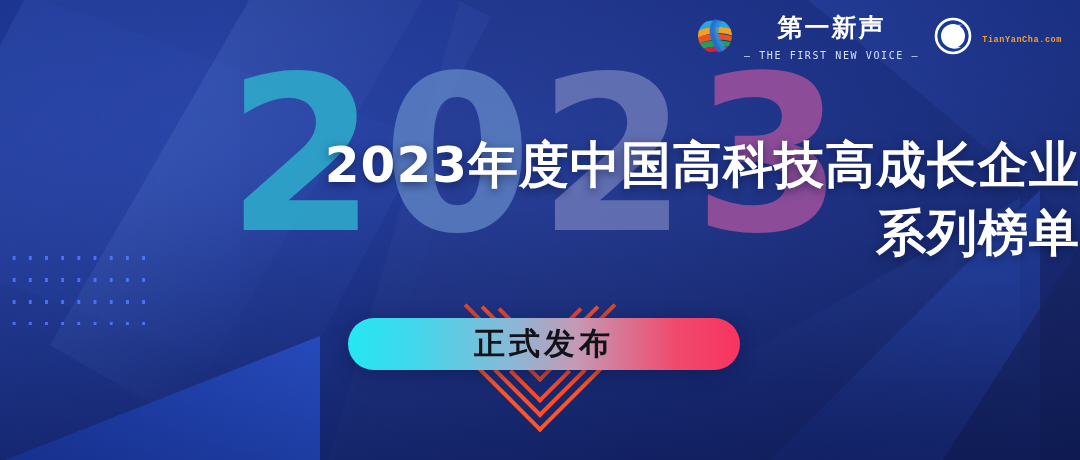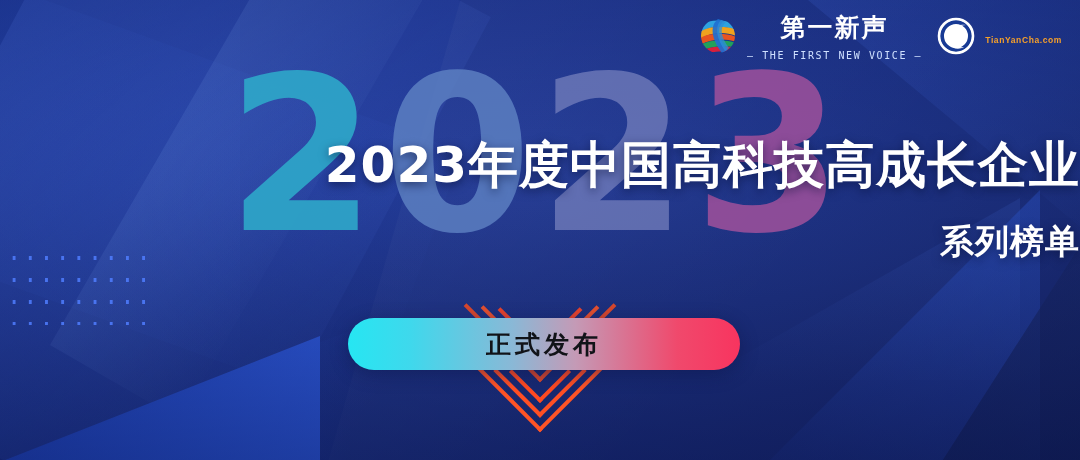--- a/index.html
+++ b/index.html
@@ -146,21 +146,21 @@
     left: 0; right: 0;
     top: 136px;
     text-align: right;
     color: #ffffff;
     font-weight: 700;
     font-family: "DejaVu Sans", "Liberation Sans", sans-serif;
     text-shadow: 0 3px 10px rgba(5,12,50,0.55);
     letter-spacing: 1px;
   }
   .hl-line1 { font-size: 50px; line-height: 58px; }
-  .hl-line2 { font-size: 34px; line-height: 58px; margin-top: 18px; }
+  .hl-line2 { font-size: 50px; line-height: 58px; margin-top: 10px; }
 
   
   .chev-wrap {
     position: absolute;
     left: 50%;
     transform: translateX(-50%);
     width: 220px;
     height: 130px;
     top: 276px;
   }
@@ -185,21 +185,21 @@
     top: 318px;
     width: 392px;
     height: 52px;
     border-radius: 26px;
     background: linear-gradient(90deg, #26e6f2 0%, #3fd8ec 16%, #8ab8d6 42%, #c49ab6 58%, #f0496c 84%, #f8345f 100%);
     box-shadow: 0 4px 18px rgba(10,20,70,0.45);
     display: flex;
     align-items: center;
     justify-content: center;
     color: #111318;
-    font-size: 25px;
+    font-size: 31px;
     font-weight: 700;
     letter-spacing: 4px;
     font-family: "DejaVu Sans", "Liberation Sans", sans-serif;
     cursor: pointer;
   }
 
   
   .logos {
     position: absolute;
     right: 18px;
@@ -230,21 +230,21 @@
     white-space: nowrap;
     font-family: "DejaVu Sans Mono", monospace;
   }
   .logo-en-orange {
     color: #f6a02a;
     font-size: 8.5px;
     font-weight: 700;
     letter-spacing: 0.6px;
     margin-top: 4px;
     white-space: nowrap;
-    font-family: Liberation Sans, sans-serif;
+    font-family: Liberation Mono, monospace;
   }
   .tyc-cn { position: relative; }
   .tyc-sup {
     position: absolute;
     right: -9px; top: -2px;
     font-size: 8px;
     color: #f6a02a;
     font-weight: 700;
   }
 </style>

